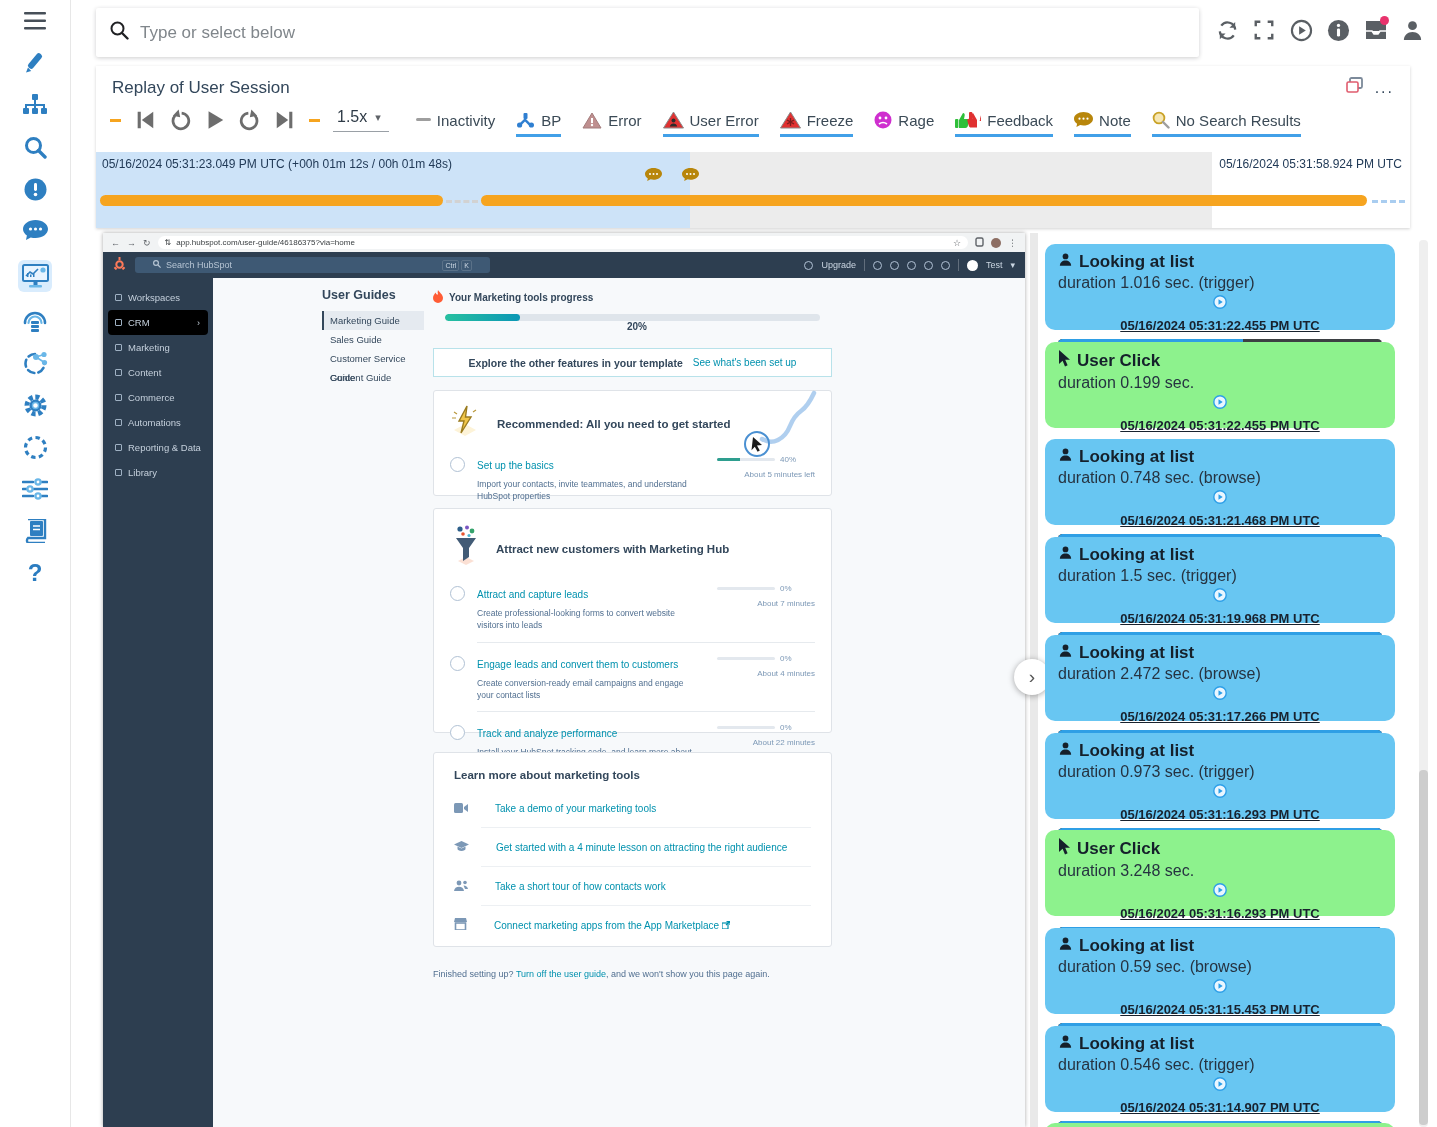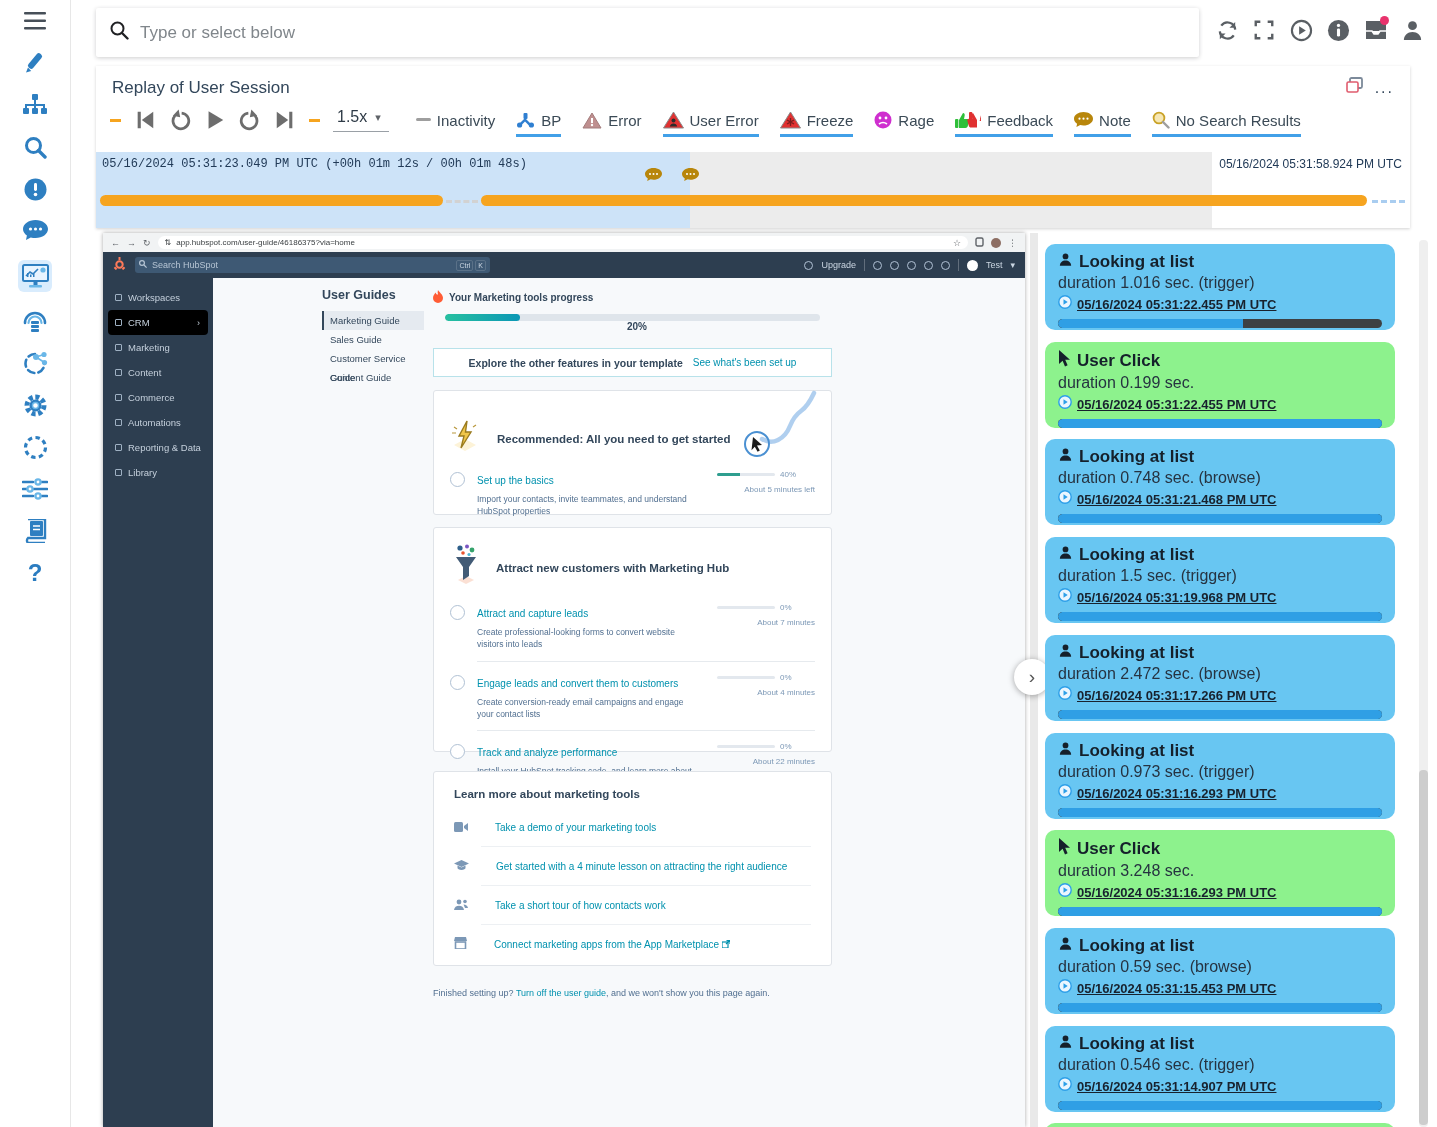--- a/index.html
+++ b/index.html
@@ -40,35 +40,35 @@
   .caret { font-size:11px; color:#5f6368; }
 
   .legend { display:flex; align-items:center; gap:21px; margin-left:14px; }
   .lg-item { position:relative; display:flex; align-items:center; gap:6px; font-size:15px; color:#3b4a56; cursor:pointer; white-space:nowrap; }
   .lg-item.u:after { content:""; position:absolute; left:0; right:0; bottom:-8px; height:3px; background:#41a0e8; }
   .lg-ic { display:flex; align-items:center; }
 
   .timeline { position:absolute; left:0; top:86px; width:1314px; height:76px; }
   .tl-blue { position:absolute; left:0; top:0; width:594px; height:76px; background:#cde3f8; }
   .tl-gray { position:absolute; left:594px; top:0; width:522px; height:76px; background:#ececec; }
-  .tl-start { position:absolute; left:6px; top:5px; font-size:12px; color:#213a57; z-index:2;font-family:Liberation Mono, monospace; }
+  .tl-start { position:absolute; left:6px; top:5px; font-size:12px; color:#213a57; z-index:2; }
   .tl-end { position:absolute; right:8px; top:5px; font-size:12px; color:#213a57; z-index:2; }
   .tl-bar { position:absolute; top:43px; height:11px; background:#f6a41f; border-radius:6px; z-index:2; }
   .tl-gapdash { position:absolute; top:48px; height:0; border-top:3px dashed #d2d2d2; z-index:1; }
   .tl-enddash { position:absolute; top:48px; height:0; border-top:3px dashed #a9cdf0; z-index:1; }
   .tl-note { position:absolute; top:16px; width:17px; height:15px; z-index:3; cursor:pointer; }
 
   
   .shot { position:absolute; left:103px; top:233px; width:922px; height:894px; background:#f7f9fb; box-shadow:0 0 4px rgba(0,0,0,.35); overflow:hidden; }
   .chrome { position:absolute; left:0; top:0; width:922px; height:19px; background:#f1f3f4; display:flex; align-items:center; gap:7px; padding:0 8px; font-size:9px; color:#5f6368; }
   .urlpill { flex:1; height:13px; background:#fff; border-radius:7px; display:flex; align-items:center; gap:5px; padding:0 7px; font-size:8px; color:#3c4043; }
   .urlpill .star { margin-left:auto; font-size:9px; color:#5f6368; }
   .chrome-av { width:10px; height:10px; border-radius:50%; background:#8d6e63; }
   .hs-top { position:absolute; left:0; top:19px; width:922px; height:26px; background:#2d3e50; display:flex; align-items:center; padding:0 10px; gap:9px; }
-  .hs-search { width:355px; height:16px; background:#3e5974; border-radius:3px; display:flex; align-items:center; gap:5px; padding:0 4px; font-size:9px; color:#b6c5d4; }
+  .hs-search { width:355px; height:16px; background:#3e5974; border-radius:3px; display:flex; align-items:center; gap:5px; padding:0 18px; font-size:9px; color:#b6c5d4; }
   .kbd { font-size:7px; color:#cbd6e2; border:1px solid #5a7188; border-radius:2px; padding:0 2px; line-height:9px; }
   .kbd-wrap { margin-left:auto; display:flex; gap:2px; }
   .hs-right { margin-left:auto; display:flex; align-items:center; gap:8px; color:#cbd6e2; font-size:9px; }
   .hs-sep { width:1px; height:12px; background:rgba(255,255,255,.25); }
   .hs-dot-ic { width:9px; height:9px; border:1px solid #b0c1d4; border-radius:50%; }
   .hs-av { width:11px; height:11px; border-radius:50%; background:#fff; }
   .hs-side { position:absolute; left:0; top:45px; width:110px; height:849px; background:#2d3e50; padding-top:7px; }
   .hs-nav-item { display:flex; align-items:center; gap:6px; height:25px; padding:0 8px 0 12px; font-size:9.5px; color:#c5d0dc; cursor:default; }
   .hs-nav-item .sq { width:7px; height:7px; border:1px solid #9fb1c3; border-radius:1px; flex:none; }
   .hs-nav-item.on { background:#000000; border-radius:4px; margin:0 5px; padding-left:7px; }
@@ -83,21 +83,21 @@
   .gcol { position:absolute; left:220px; top:8px; width:399px; }
   .prog-head { display:flex; align-items:center; gap:6px; font-size:10px; font-weight:bold; color:#33475b; margin-top:4px; }
   .prog-row { display:flex; align-items:center; margin-top:9px;flex-direction:column; }
   .prog-track { width:375px; height:7px; border-radius:4px; background:#dfe5eb; overflow:hidden; }
   .prog-fill { height:7px; border-radius:4px; background:linear-gradient(90deg,#27c0a0,#0b97b5); }
   .prog-pct { font-size:10px; font-weight:bold; color:#33475b; margin-left:9px; }
   .explore { margin-top:16px; height:29px; background:#fff; border:1px solid #b8e2ea; display:flex; align-items:center; justify-content:center; gap:10px; font-size:10.5px; }
   .explore b { color:#33475b; }
   .tlink { color:#0091ae; font-weight:normal; text-decoration:none; font-size:10px; }
   .card { position:relative; background:#fff; border:1px solid #dfe3e8; border-radius:3px; }
-  .card.rec { margin-top:13px; height:125px; padding:28px 16px; }
+  .card.rec { margin-top:13px; height:106px; padding:13px 16px; }
   .rec-head { display:flex; align-items:center; gap:17px; }
   .rec-title, .card-title { font-size:11.5px; font-weight:bold; color:#33475b; }
   .task-row { display:flex; margin-top:11px; }
   .task-circle { width:15px; height:15px; border:1px solid #b0c1d4; border-radius:50%; background:#fff; flex:none; margin-top:2px; }
   .task-txt { margin-left:12px; }
   .task-desc { font-size:8.5px; color:#516f90; margin-top:5px; line-height:1.45; max-width:225px; }
   .task-side { margin-left:auto; width:98px; flex:none; }
   .mini-row { display:flex; align-items:center; gap:5px; }
   .mini-track { width:58px; height:3px; border-radius:2px; background:#e3e8ee; overflow:hidden; }
   .mini-fill { height:3px; background:#2e9e8f; }
@@ -117,21 +117,21 @@
   .expand { position:absolute; left:1014px; top:659px; width:36px; height:36px; border-radius:50%; background:#fff; border:0;
             box-shadow:0 1px 6px rgba(0,0,0,.35); font-size:19px; color:#555; cursor:pointer; line-height:34px; }
 
   
   .events { position:absolute; left:1045px; top:244px; width:350px; height:883px; overflow:hidden; }
   .ev-card { position:absolute; left:0; width:350px; height:86px; border-radius:10px; padding:8px 13px; }
   .ev-blue { background:#68c6f2; }
   .ev-green { background:#8df28d; }
   .ev-title { display:flex; align-items:center; gap:6px; font-size:17px; font-weight:bold; color:#15202b; }
   .ev-dur { font-size:16px; color:#263341; margin-top:2px; }
-  .ev-ts { display:flex; align-items:center; gap:5px; margin-top:3px; }
+  .ev-ts { display:flex; align-items:center; gap:5px; margin-top:3px;flex-direction:column; }
   .ev-ts a { font-size:13px; font-weight:600; color:#18222e; text-decoration:underline; }
   .ev-bar { height:9px; border-radius:5px; background:#3d4043; overflow:hidden; margin-top:6px; }
   .ev-fill { height:9px; background:#2f9fe5; border-radius:5px 0 0 5px; }
 
   .sb-track { position:absolute; left:1419px; top:240px; width:9px; height:887px; background:#efefef; border-radius:4px; }
   .sb-thumb { position:absolute; left:1419px; top:770px; width:9px; height:355px; background:#cdcdcd; border-radius:4px; cursor:pointer; }
 </style>
 </head>
 <body>
 

